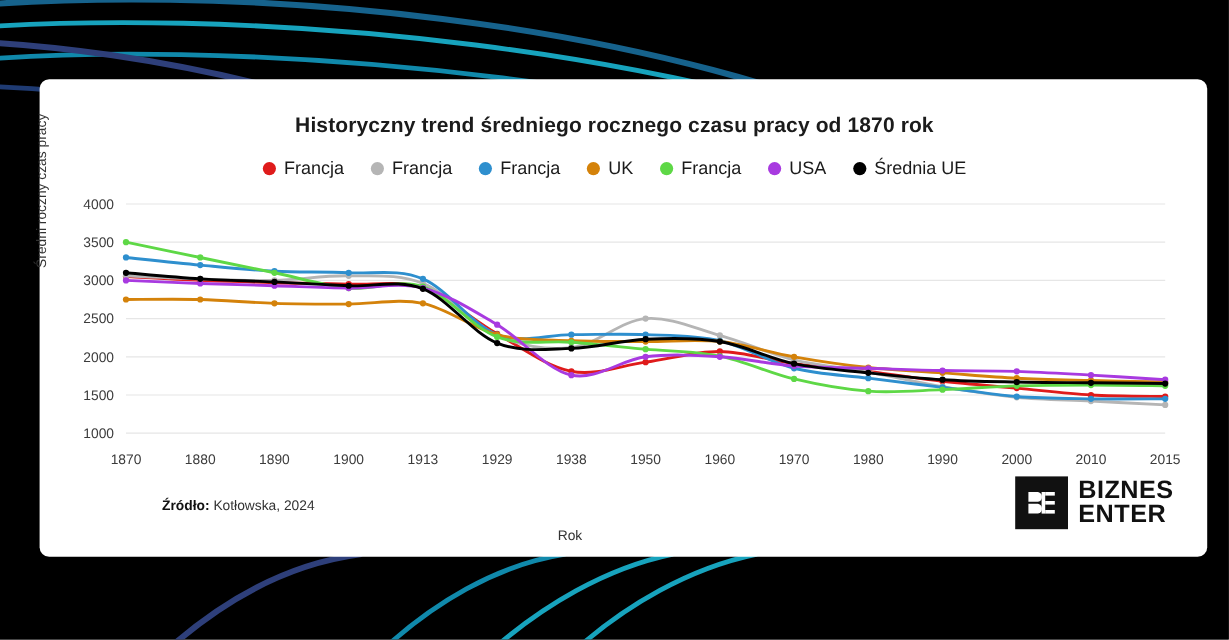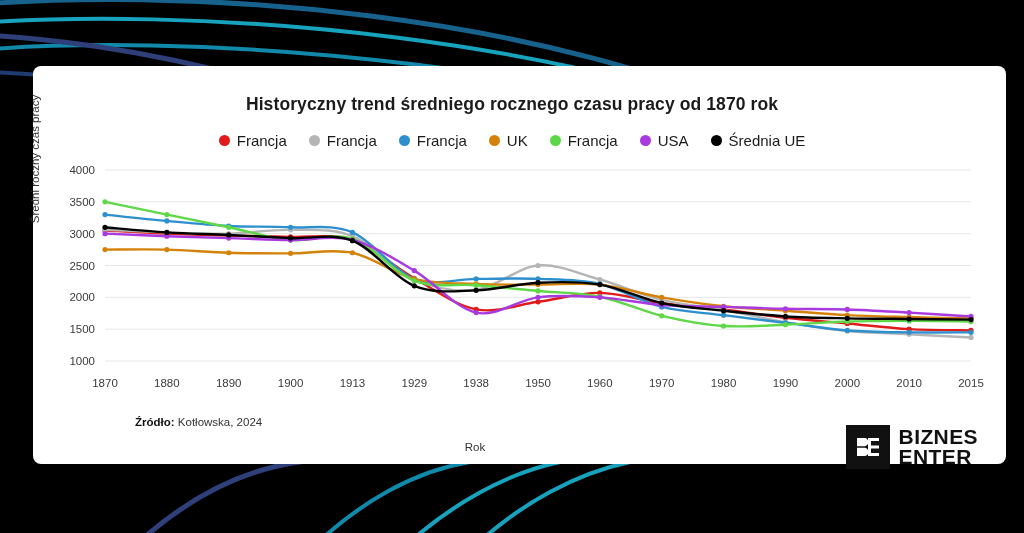--- a/index.html
+++ b/index.html
@@ -32,21 +32,21 @@
   }
   #xlabel{
     position:absolute;left:0;top:283px;width:884px;text-align:center;
     font-size:11.5px;color:#333;
   }
   #source{
     position:absolute;left:57px;top:350px;font-size:11.5px;color:#333;margin-left:45px;
   }
   #source b{color:#111;}
   #logo{
-    position:absolute;right:28px;top:331px;display:flex;align-items:center;gap:9px;margin-top:28px;
+    position:absolute;right:28px;top:331px;display:flex;align-items:center;gap:9px;
   }
   #logomark{
     width:44px;height:44px;background:#111;display:flex;
     align-items:center;justify-content:center;
   }
   #logotext{
     font-size:21px;font-weight:700;line-height:20px;color:#111;letter-spacing:.4px;
   }
   .tick{font-size:11.5px;fill:#3b3b3b;}
 </style>

